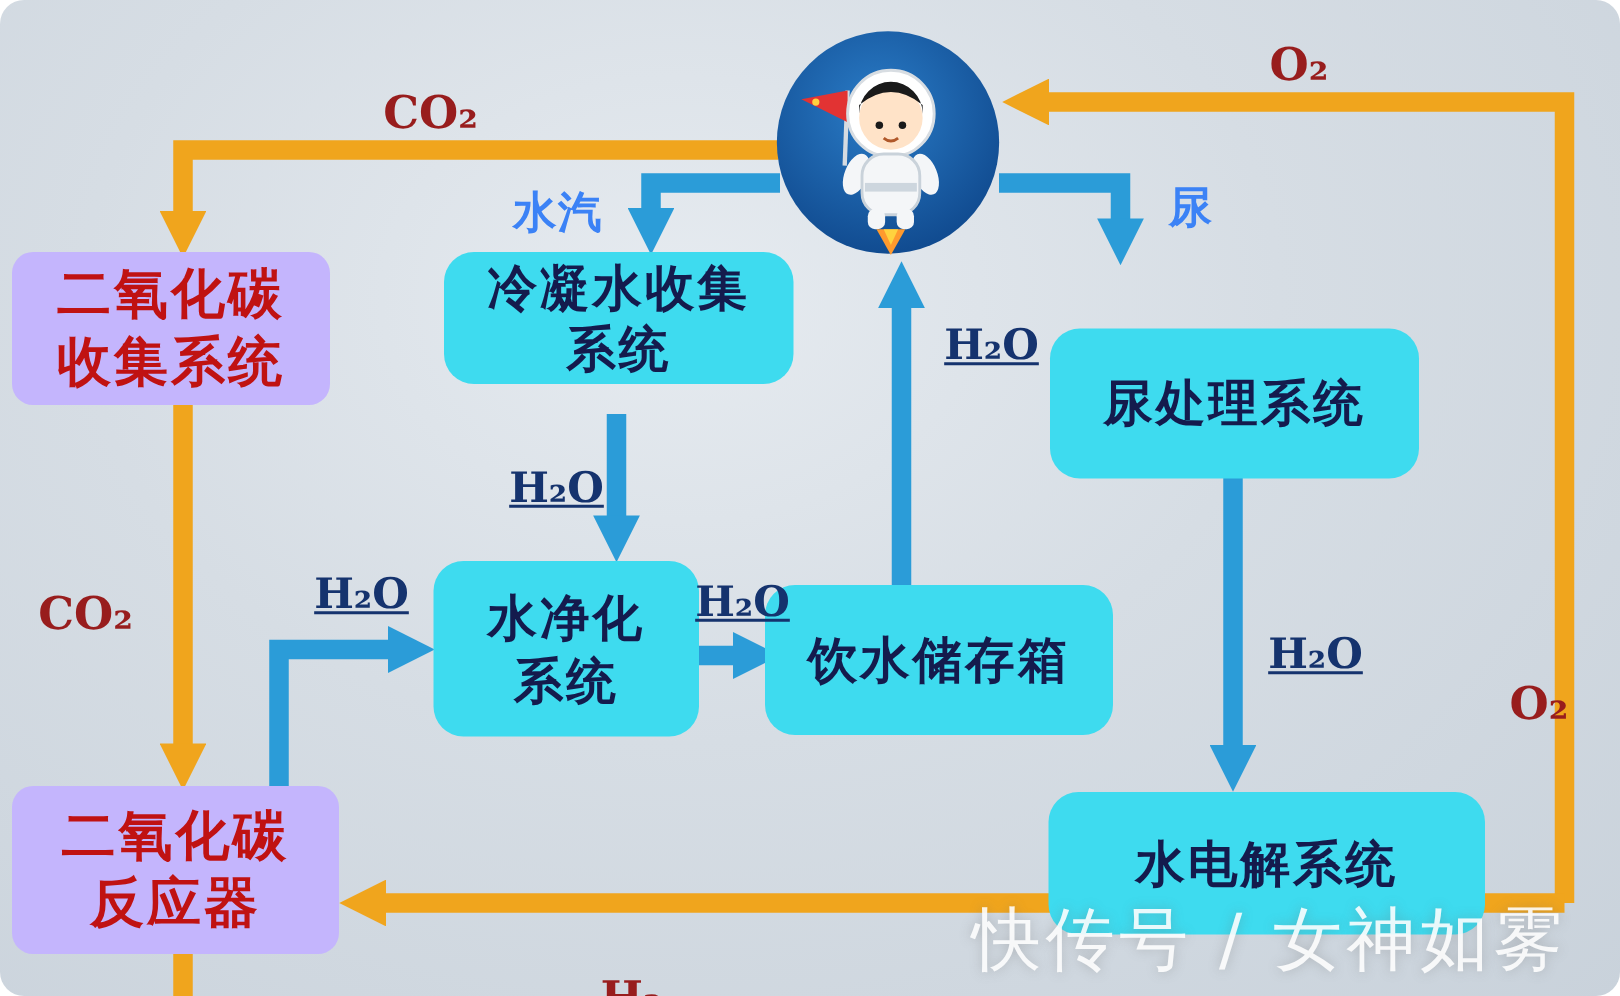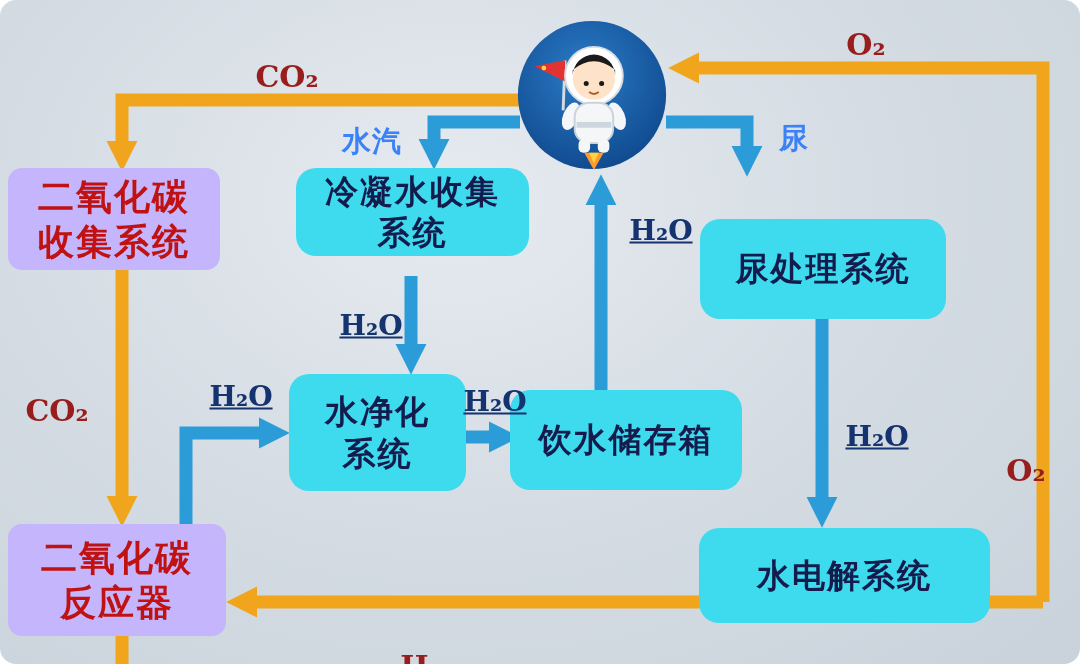--- a/index.html
+++ b/index.html
@@ -109,13 +109,14 @@
     <ellipse cx="58" cy="102" rx="8" ry="15" fill="#f4f6f8" transform="rotate(22 58 102)"></ellipse>
     <ellipse cx="106" cy="102" rx="8" ry="15" fill="#f4f6f8" transform="rotate(-22 106 102)"></ellipse>
     <rect x="62" y="88" width="40" height="42" rx="15" fill="#f4f6f8" stroke="#c9d2da" stroke-width="2"></rect>
     <rect x="64" y="108" width="36" height="6" fill="#cdd6de"></rect>
     <rect x="66" y="126" width="12" height="14" rx="5" fill="#f4f6f8"></rect>
     <rect x="86" y="126" width="12" height="14" rx="5" fill="#f4f6f8"></rect>
     <polygon points="72,140 92,140 82,158" fill="#ff9a2e"></polygon>
     <polygon points="77,140 87,140 82,151" fill="#ffd23e"></polygon>
   </svg>
 
+  <div class="watermark">快传号 / 女神如雾</div>
 </div>
 
 </body></html>

